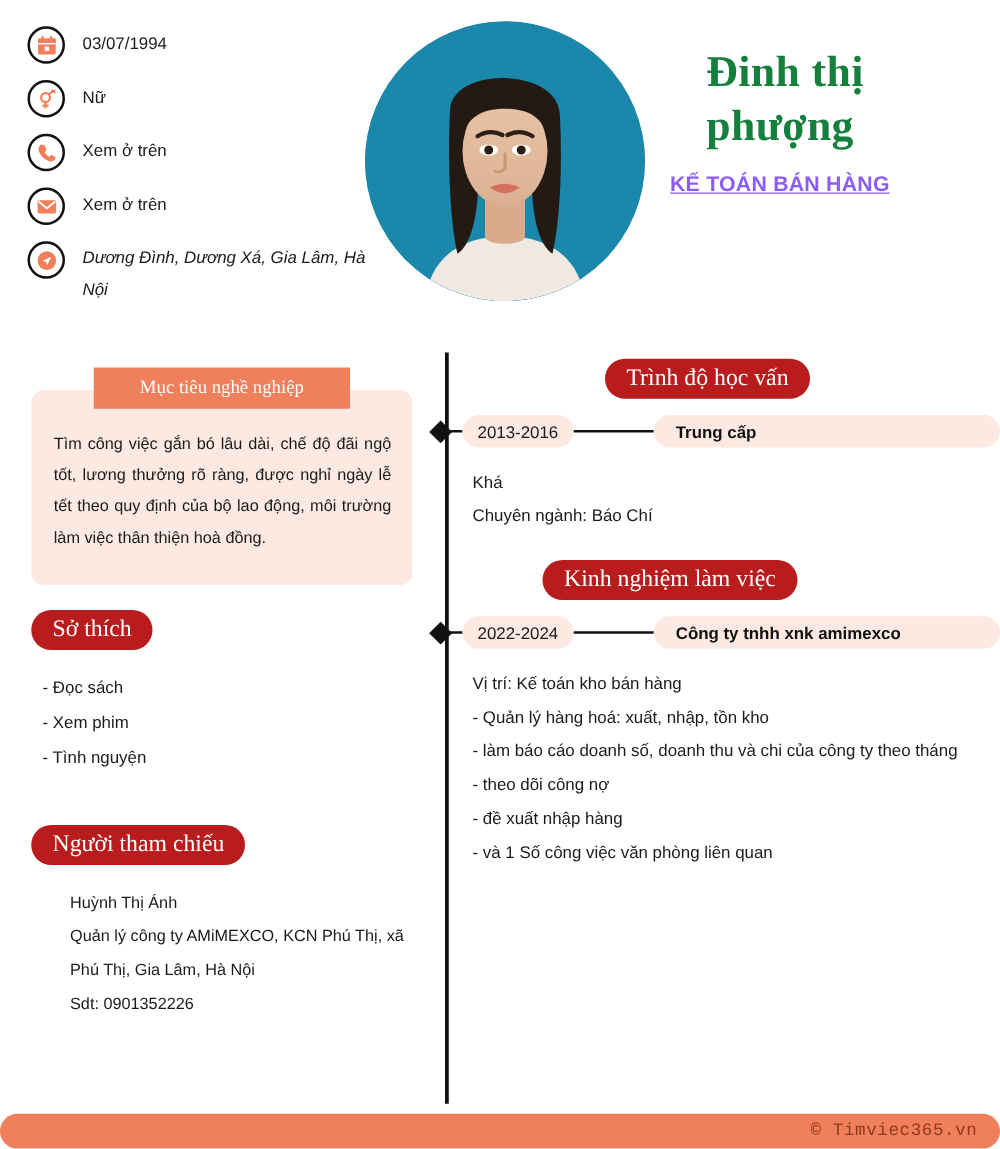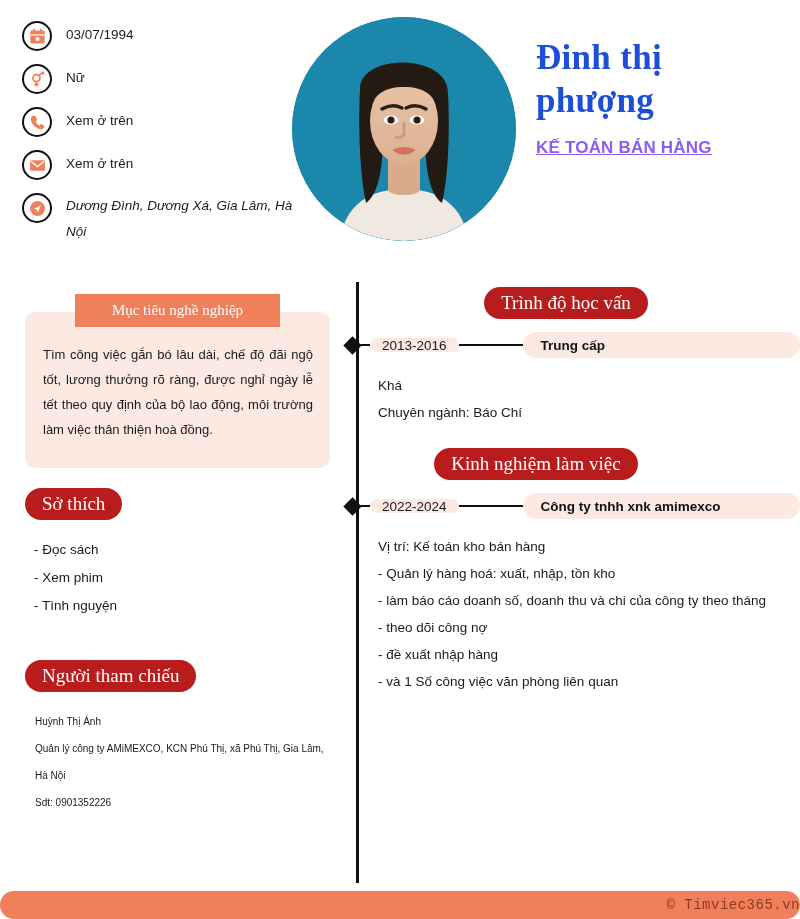--- a/index.html
+++ b/index.html
@@ -73,22 +73,23 @@
   .name-block {
     position: absolute;
     left: 536px; top: 36px;
     width: 250px;
   }
   .cv-name {
     font-family: "Liberation Serif", serif;
     font-weight: 700;
     font-size: 35px;
     line-height: 43px;
-    color: #1d4ed8;
+    color: #15803d;
     letter-spacing: .3px;
+    margin-left: 29px;
   }
   .cv-role {
     margin-top: 16px;
     font-size: 17px;
     font-weight: 700;
     letter-spacing: .2px;
     color: #8b5cf6;
     text-decoration: underline;
   }
 
@@ -162,23 +163,24 @@
     line-height: 28px;
     color: #1a1a1a;
   }
   .ref-section { margin-top: 40px; }
   .ref-lines {
     margin-top: 16px;
     margin-left: 10px;
     width: 300px;
   }
   .ref-line {
-    font-size: 10px;
+    font-size: 13px;
     line-height: 27px;
     color: #1a1a1a;
+    margin-left: 21px;
   }
 
   
   .timeline-axis {
     position: absolute;
     left: 356px; top: 282px;
     width: 3px; height: 601px;
     background: #111111;
   }
 
@@ -212,21 +214,21 @@
   }
   .tl-connector-short {
     flex: 0 0 auto;
     width: 11px; height: 2px;
     background: #111111;
   }
   .tl-date {
     flex: 0 0 auto;
     background: #fbe9e2;
     border-radius: 14px;
-    height: 14px;
+    height: 26px;
     padding: 0 12px;
     display: flex;
     align-items: center;
     font-size: 13.5px;
     color: #1a1a1a;
     white-space: nowrap;
   }
   .tl-connector {
     flex: 0 0 auto;
     width: 64px; height: 2px;
@@ -262,21 +264,21 @@
   .footer-bar {
     position: absolute;
     left: 0; bottom: 0;
     width: 800px; height: 28px;
     background: #f07f5c;
     border-radius: 14px;
     display: flex;
     align-items: center;
     justify-content: flex-end;
     box-sizing: border-box;
-    padding-right: 0;
+    padding-right: 18px;
   }
   .footer-text {
     font-family: "Liberation Mono", monospace;
     font-size: 14px;
     color: #8e3a1f;
     letter-spacing: .5px;
   }
 </style>
 </head>
 <body>

